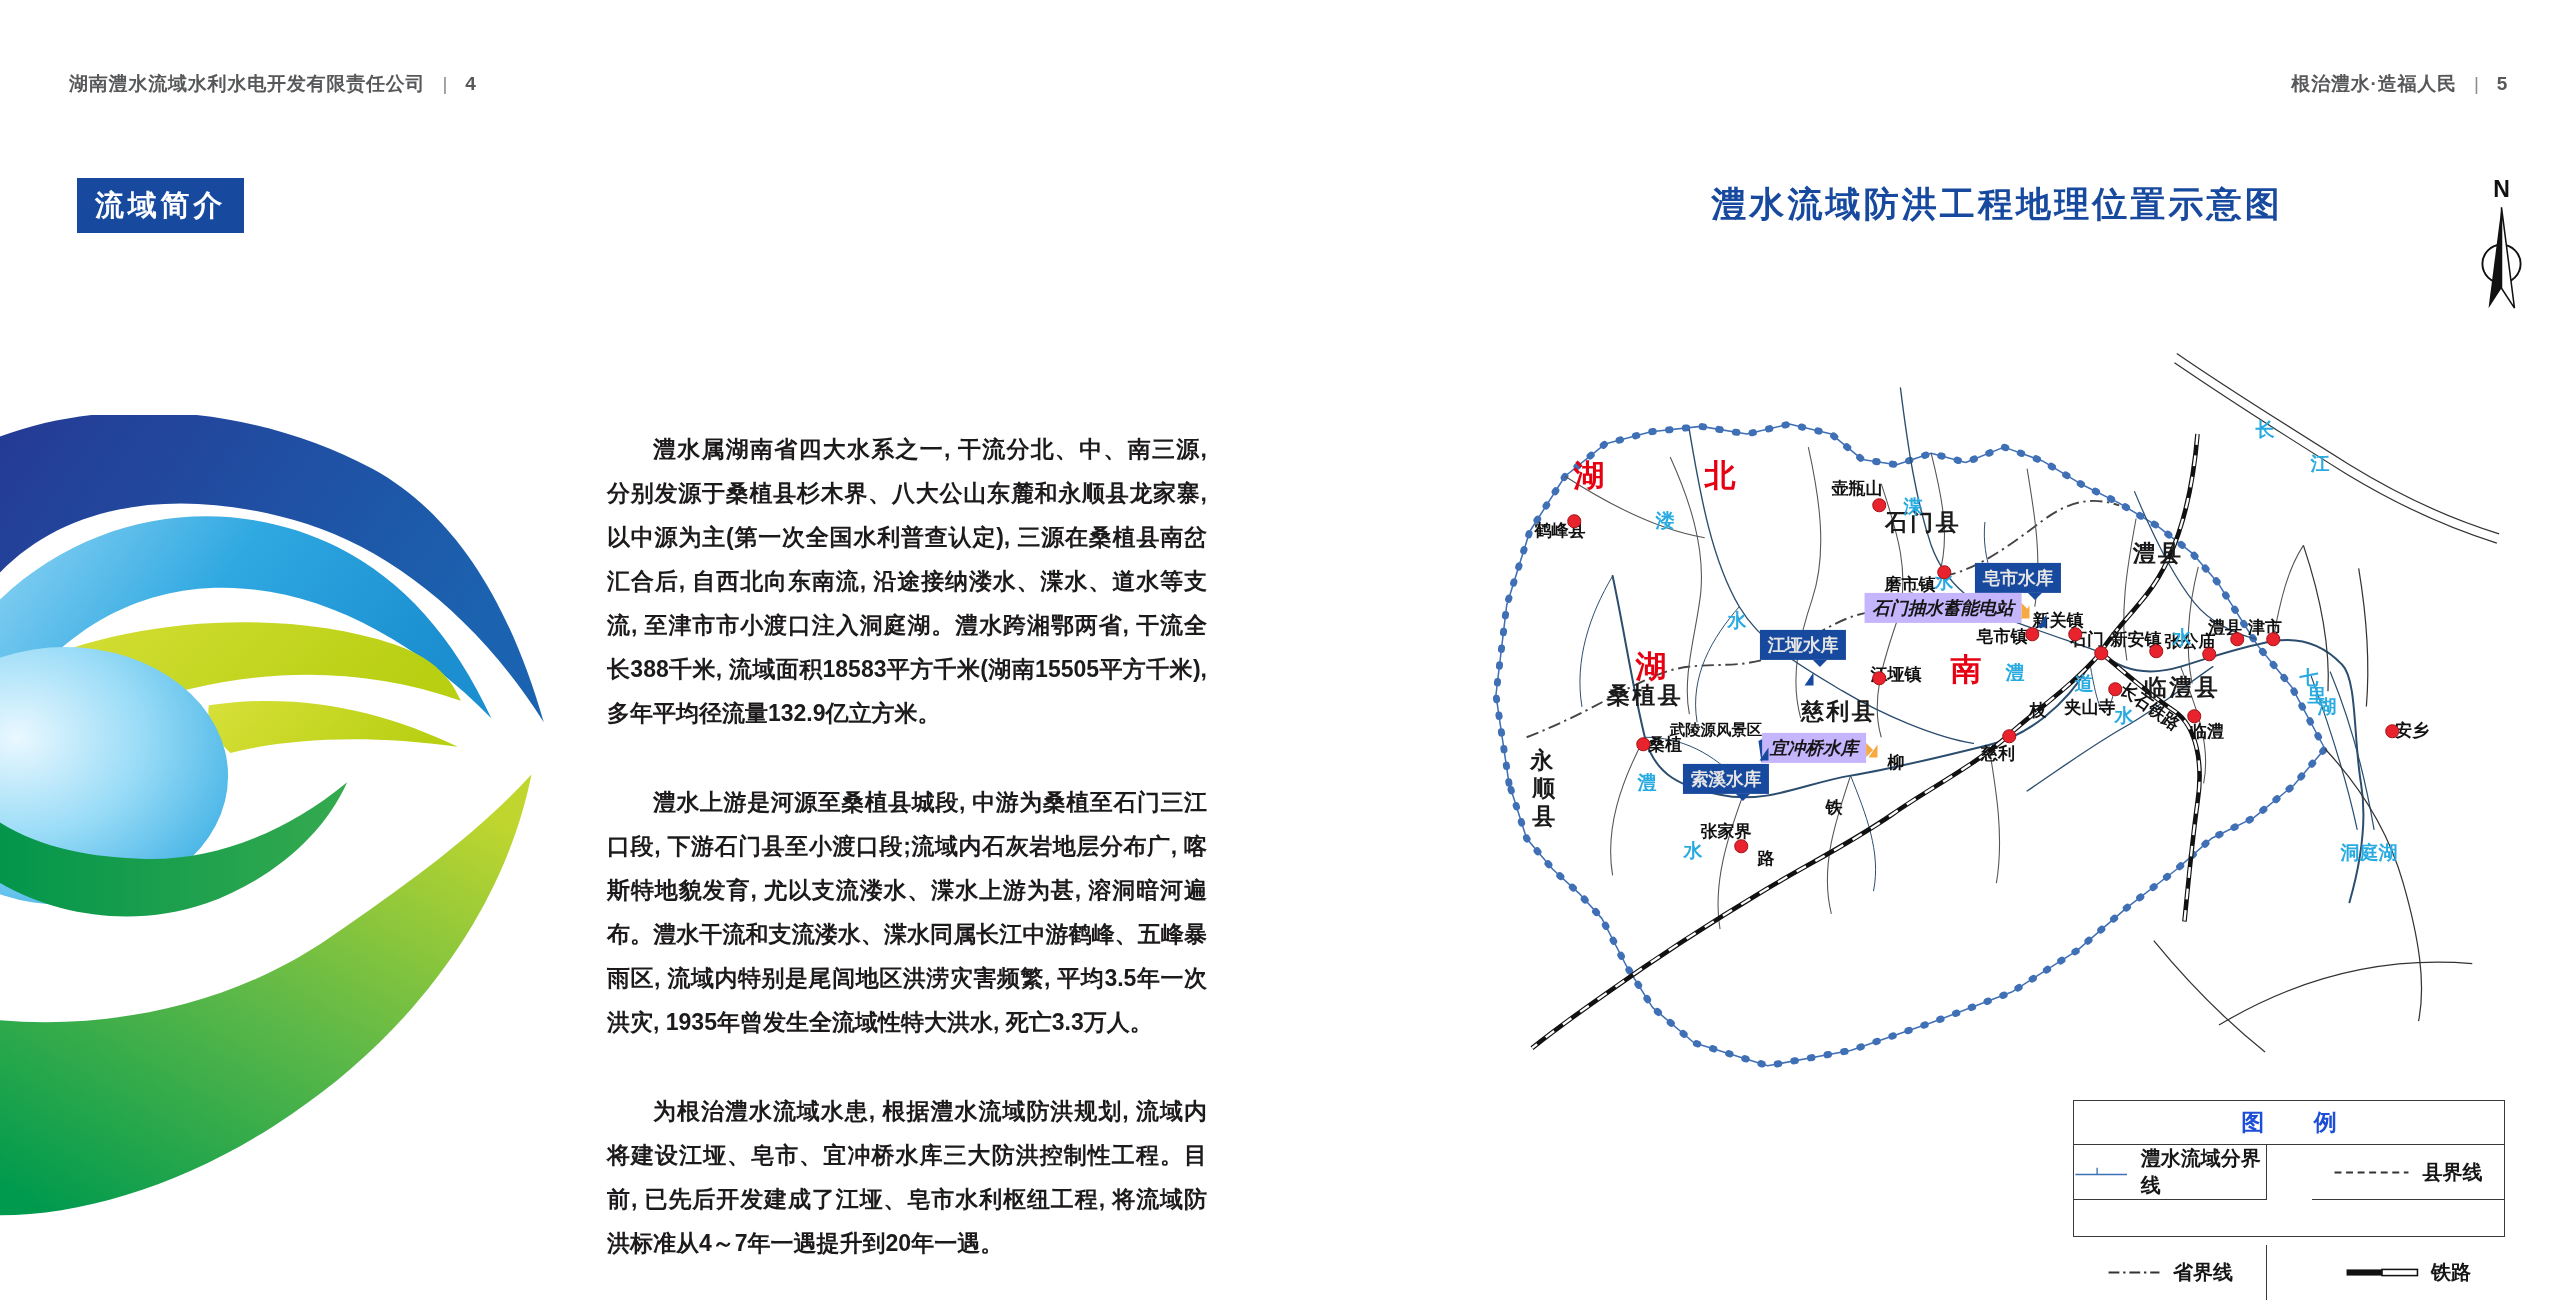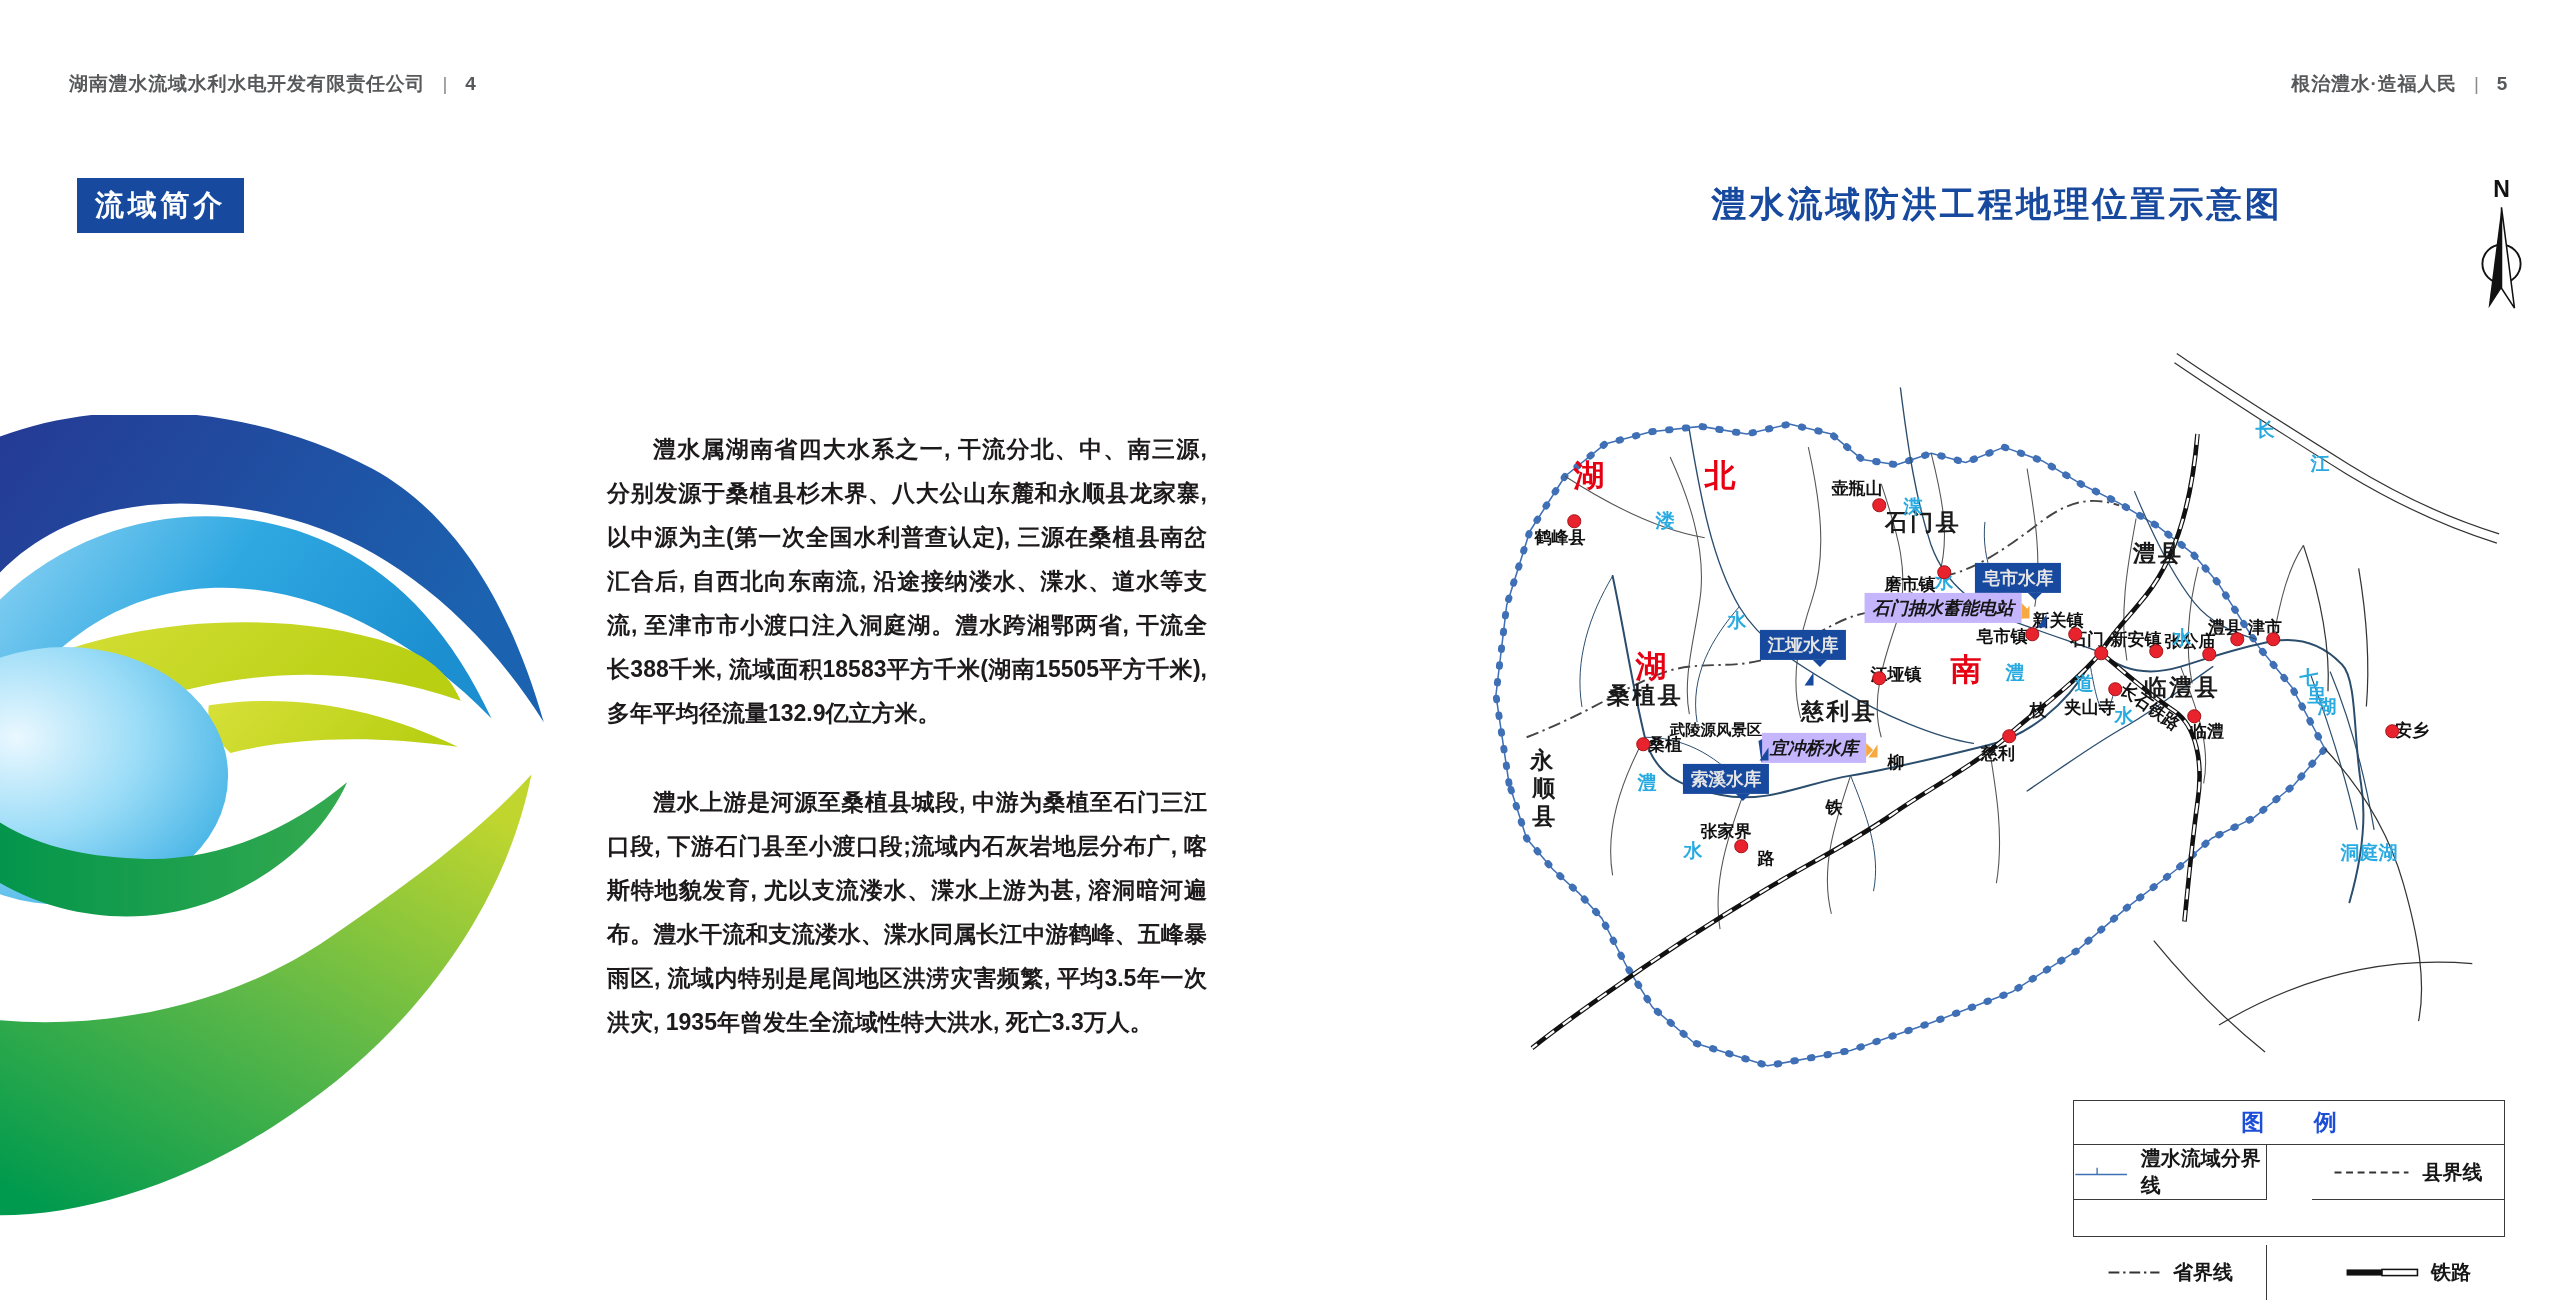--- a/index.html
+++ b/index.html
@@ -84,20 +84,21 @@
 </div>
 <div class="hdr" id="hdr-right">
   <span>根治澧水·造福人民</span><span class="sep">|</span><span>5</span>
 </div>
 
 <div class="section-title">流域简介</div>
 
 <div class="body-text">
     <p>澧水属湖南省四大水系之一, 干流分北、中、南三源, 分别发源于桑植县杉木界、八大公山东麓和永顺县龙家寨, 以中源为主(第一次全国水利普查认定), 三源在桑植县南岔汇合后, 自西北向东南流, 沿途接纳溇水、渫水、道水等支流, 至津市市小渡口注入洞庭湖。澧水跨湘鄂两省, 干流全长388千米, 流域面积18583平方千米(湖南15505平方千米), 多年平均径流量132.9亿立方米。</p>
     <p>澧水上游是河源至桑植县城段, 中游为桑植至石门三江口段, 下游石门县至小渡口段;流域内石灰岩地层分布广, 喀斯特地貌发育, 尤以支流溇水、渫水上游为甚, 溶洞暗河遍布。澧水干流和支流溇水、渫水同属长江中游鹤峰、五峰暴雨区, 流域内特别是尾闾地区洪涝灾害频繁, 平均3.5年一次洪灾, 1935年曾发生全流域性特大洪水, 死亡3.3万人。</p>
+    <p>为根治澧水流域水患, 根据澧水流域防洪规划, 流域内将建设江垭、皂市、宜冲桥水库三大防洪控制性工程。目前, 已先后开发建成了江垭、皂市水利枢纽工程, 将流域防洪标准从4～7年一遇提升到20年一遇。</p>
   </div>
 
 <svg id="logo" width="576" height="891" viewBox="0 0 750 1160">
   <defs>
     <linearGradient id="gDark" x1="0" y1="0" x2="1" y2="0.4">
       <stop offset="0" stop-color="#253a94"></stop>
         <stop offset="1" stop-color="#1b63b0"></stop>
     </linearGradient>
     <linearGradient id="gLight" x1="0" y1="0" x2="1" y2="0.3">
       <stop offset="0" stop-color="#8ed4f4"></stop>
@@ -215,21 +216,21 @@
       <span class="map-label province" style="left: 292px; top: 421px; transform: translate(-50%, -50%);">湖</span>
       <span class="map-label province" style="left: 607px; top: 424px; transform: translate(-50%, -50%);">南</span>
       <span class="map-label county" style="left: 564px; top: 276px; transform: translate(-50%, -50%);">石门县</span>
       <span class="map-label county" style="left: 799px; top: 307px; transform: translate(-50%, -50%);">澧县</span>
       <span class="map-label county" style="left: 823px; top: 441px; transform: translate(-50%, -50%);">临澧县</span>
       <span class="map-label county" style="left: 480px; top: 465px; transform: translate(-50%, -50%);">慈利县</span>
       <span class="map-label county" style="left: 286px; top: 449px; transform: translate(-50%, -50%);">桑植县</span>
       <span class="map-label county" style="left: 184px; top: 514px; transform: translate(-50%, -50%);">永</span>
       <span class="map-label county" style="left: 186px; top: 542px; transform: translate(-50%, -50%);">顺</span>
       <span class="map-label county" style="left: 186px; top: 570px; transform: translate(-50%, -50%);">县</span>
-      <span class="map-label town" style="left: 201px; top: 291px; transform: translate(-50%, -50%);">鹤峰县</span>
+      <span class="map-label town" style="left: 201px; top: 284px; transform: translate(-50%, -50%);">鹤峰县</span>
       <span class="map-label town" style="left: 498px; top: 242px; transform: translate(-50%, -50%);">壶瓶山</span>
       <span class="map-label town" style="left: 551px; top: 338px; transform: translate(-50%, -50%);">磨市镇</span>
       <span class="map-label town" style="left: 643px; top: 390px; transform: translate(-50%, -50%);">皂市镇</span>
       <span class="map-label town" style="left: 699px; top: 374px; transform: translate(-50%, -50%);">新关镇</span>
       <span class="map-label town" style="left: 728px; top: 393px; transform: translate(-50%, -50%);">石门</span>
       <span class="map-label town" style="left: 777px; top: 393px; transform: translate(-50%, -50%);">新安镇</span>
       <span class="map-label town" style="left: 831px; top: 395px; transform: translate(-50%, -50%);">张公庙</span>
       <span class="map-label town" style="left: 866px; top: 381px; transform: translate(-50%, -50%);">澧县</span>
       <span class="map-label town" style="left: 906px; top: 381px; transform: translate(-50%, -50%);">津市</span>
       <span class="map-label town" style="left: 731px; top: 461px; transform: translate(-50%, -50%);">夹山寺</span>

